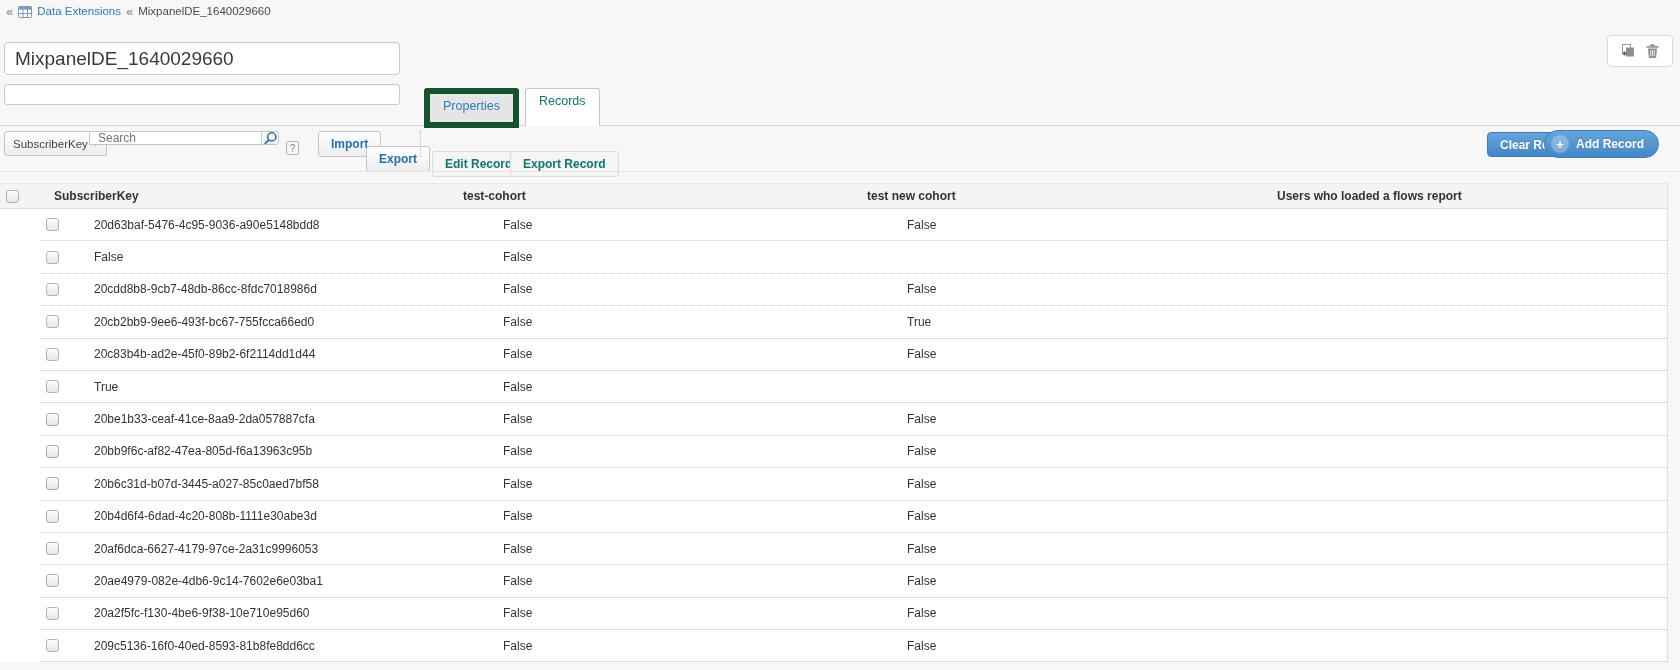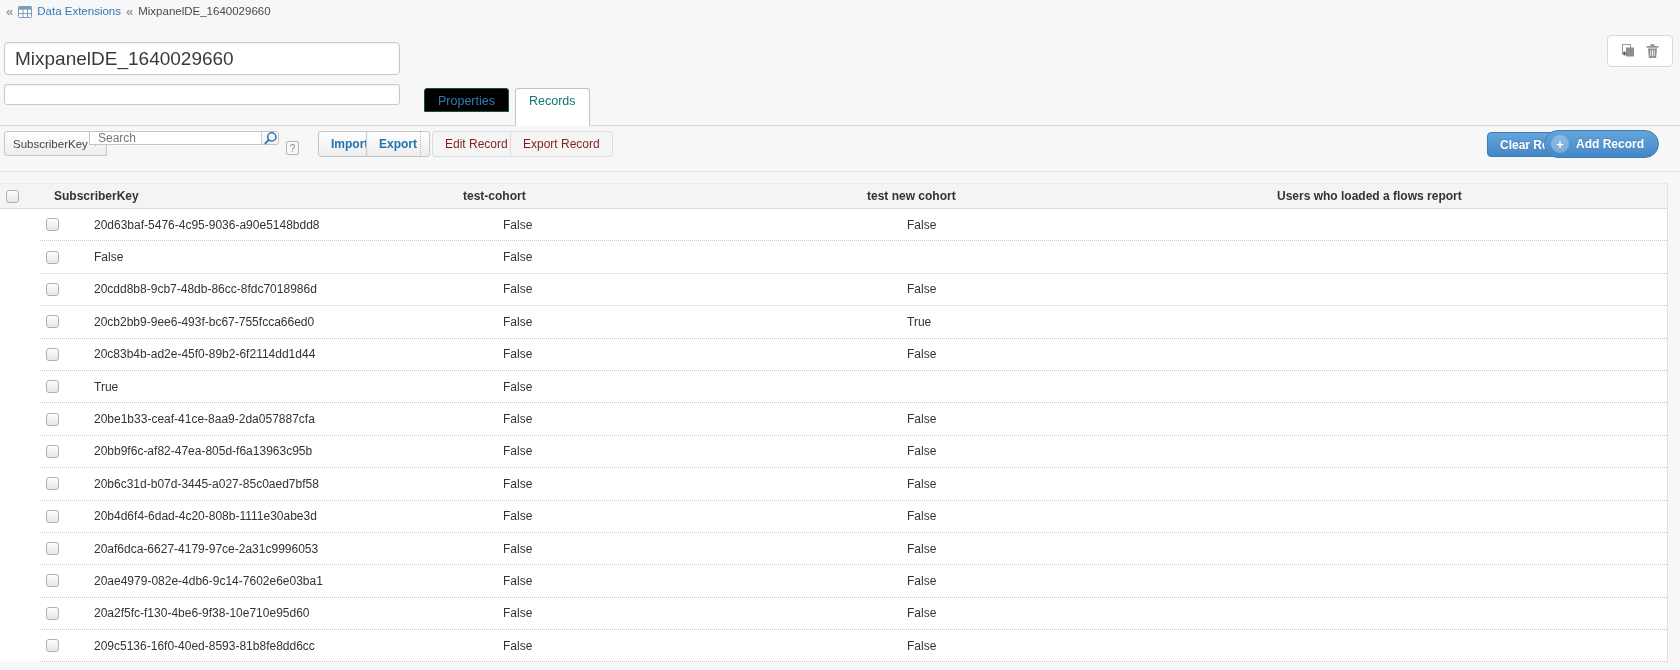--- a/index.html
+++ b/index.html
@@ -42,36 +42,36 @@
   }
   .icon-btn { display:inline-flex; cursor:pointer; }
 
   
   .tabstrip-line { position:absolute; left:0; top:125px; width:1680px; border-top:1px solid #d7d7d7; }
   .tabs { position:absolute; left:424px; top:88px; display:flex; gap:6px; align-items:flex-start; z-index:3; }
   .tab {
     font-size:12.5px; padding:5px 13px; border-radius:3px 3px 0 0; cursor:pointer;
   }
   .tab.inactive {
-    color:#3179b8; background:#000000; border:1px solid #14532d; height:24px;
+    color:#3179b8; background:#e5e5e5; border:6px solid #14532d; height:40px;
   }
   .tab.active {
     color:#0f766e; background:#fff; border:1px solid #c5c5c5; border-bottom:none; height:38px;
   }
 
   
   .toolbar { position:absolute; left:0; top:128px; width:1680px; height:34px; }
   .btn {
     display:inline-flex; align-items:center; justify-content:center;
     font-family:"Liberation Sans", sans-serif; font-size:12px;
     border:1px solid #c5c5c5; border-radius:3px; height:26px; padding:0 12px;
     background:linear-gradient(#ffffff,#ededed); cursor:pointer; color:#444;
   }
   .btn.blue-text { color:#2173b2; font-weight:bold; }
-  .btn.disabled { color:#7f1d1d; background:#f5f5f5; border-color:#dcdcdc; cursor:default; font-weight:normal; }
+  .btn.disabled { color:#0f766e; background:#f5f5f5; border-color:#dcdcdc; cursor:default; font-weight:bold;margin-top:20px; }
   .field-dd { position:absolute; left:4px; top:3px; height:25px; padding:0 8px; font-size:11.5px; gap:6px; border-radius:3px 0 0 3px; }
   .dd-arrow { font-size:8px; color:#555; }
   .searchbox {
     position:absolute; left:89px; top:3px; width:190px; height:14px;
     background:#fff; border:1px solid #c5c5c5; border-radius:0 3px 3px 0;
     display:flex; align-items:stretch;
   }
   .searchbox input {
     flex:1; border:none; outline:none; background:transparent;
     font-family:"Liberation Sans", sans-serif; font-size:12px; color:#444; padding:0 8px;
@@ -80,21 +80,21 @@
     width:27px; display:flex; align-items:center; justify-content:center;
     border-left:1px solid #d0d0d0; background:linear-gradient(#fff,#f0f0f0);
     border-radius:0 3px 3px 0; cursor:pointer;
   }
   .help-badge {
     position:absolute; left:286px; top:13px; width:13px; height:14px;
     border:1px solid #b5b5b5; border-radius:2px; background:#f8f8f8;
     font-size:10px; color:#888; display:flex; align-items:center; justify-content:center; cursor:pointer;
   }
   .import-btn { position:absolute; left:318px; top:3px; }
-  .export-btn { position:absolute; left:366px; top:3px; }
+  .export-btn { position:absolute; left:366px; top:18px; }
   .tb-divider { position:absolute; left:420px; top:3px; height:26px; border-left:1px dotted #bbb; }
   .edit-record-btn { position:absolute; left:432px; top:3px; }
   .clear-record-btn { position:absolute; left:510px; top:3px; }
   .primary {
     background:linear-gradient(#63a5dc,#4587c5); border:1px solid #3f7cb4;
     color:#fff; font-weight:bold; text-shadow:0 -1px 0 rgba(0,0,0,0.15);
   }
   .clear-records-btn { position:absolute; left:1439px; top:4px; height:25px; border-radius:4px;margin-left:48px; }
   .add-record-btn {
     position:absolute; left:1544px; top:2px; height:28px; border-radius:14px; padding:0 14px 0 6px; gap:7px;

